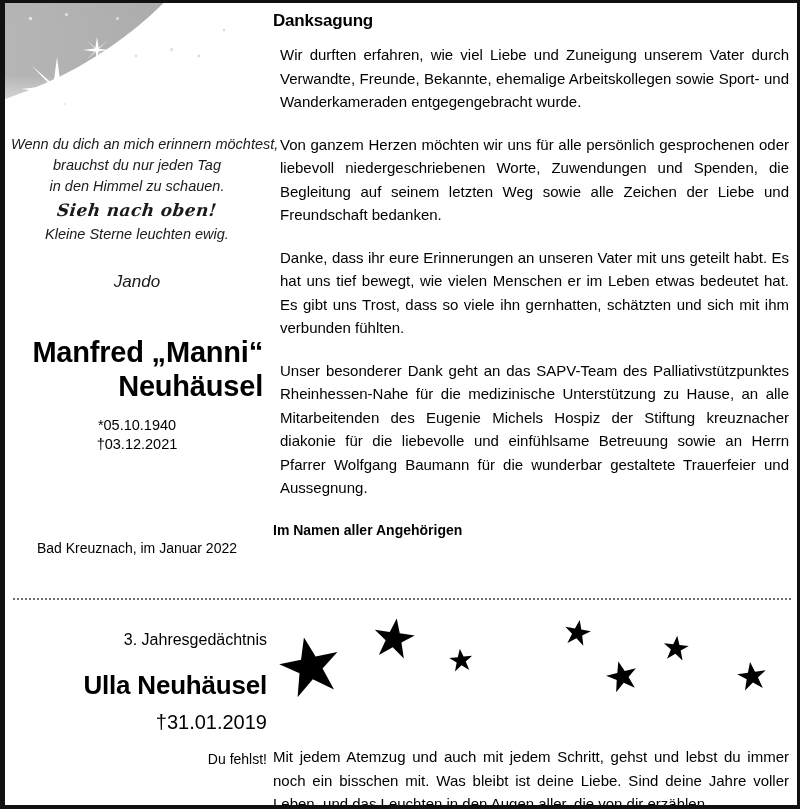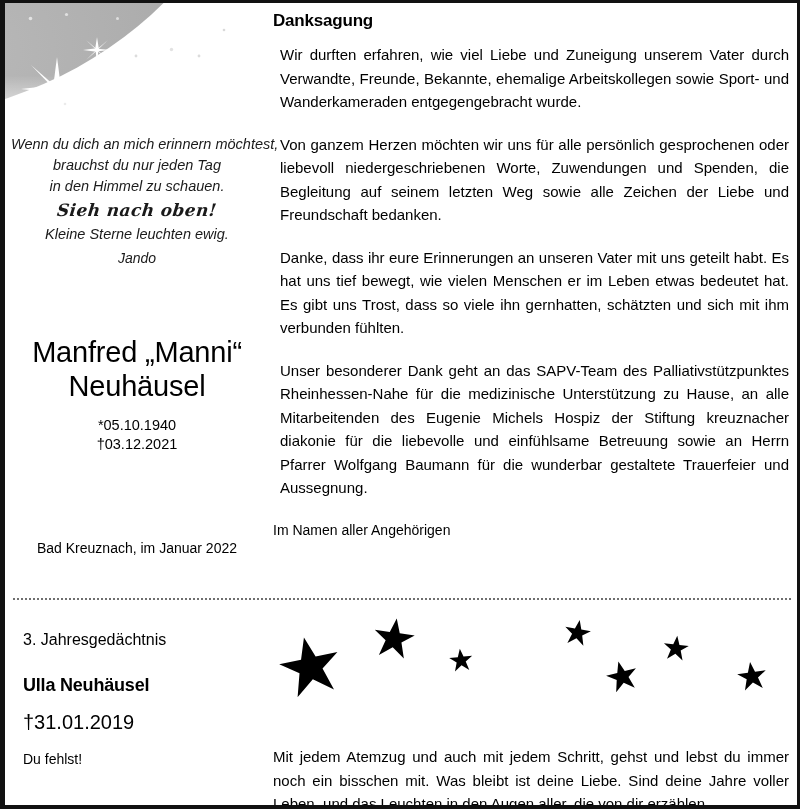--- a/index.html
+++ b/index.html
@@ -72,38 +72,39 @@
     font-family: "DejaVu Serif", serif;
     font-style: italic;
     font-weight: bold;
     font-size: 17px;
     letter-spacing: 0.4px;
     line-height: 27px;
     transform: skewX(-6deg);
     display: inline-block;
   }
   .verse .author {
-    margin-top: 3px;
-    font-size: 14px;
+    margin-top: 26px;
+    font-size: 17px;
     font-style: italic;
   }
 
   
   .name-block {
     position: absolute;
     left: 6px;
     top: 332px;
     width: 252px;
     text-align: center;
   }
   .name-main {
     font-size: 29px;
-    font-weight: normal;
+    font-weight: bold;
     line-height: 34px;
     letter-spacing: -0.2px;
+    text-align: right;
   }
   .dates {
     margin-top: 13px;
     font-size: 14.5px;
     line-height: 19px;
   }
 
   .place-date {
     position: absolute;
     left: 6px;
@@ -132,44 +133,44 @@
     line-height: 23.5px;
     text-align: justify;
     text-justify: inter-word;
   }
   .thanks p:last-of-type { margin-bottom: 0; }
   .signature {
     margin-top: 20px;
     font-size: 14px;
     line-height: 20px;
   }
-  .signature .sig-head { font-weight: normal; }
+  .signature .sig-head { font-weight: bold; }
 
   
   .divider {
     position: absolute;
     left: 8px;
     top: 595px;
     width: 778px;
     height: 0;
     border-top: 2px dotted #6f6f6f;
   }
 
   
   .memorial {
     position: absolute;
-    left: 18px;
+    left: 10px;
     top: 626px;
     width: 252px;
-    text-align: left;
+    text-align: right;
   }
   .memorial .anniversary { font-size: 16px; line-height: 22px; }
   .memorial .mem-name {
     margin-top: 19px;
-    font-size: 18px;
+    font-size: 26px;
     font-weight: bold;
     line-height: 30px;
     letter-spacing: -0.2px;
   }
   .memorial .mem-date { margin-top: 11px; font-size: 20px; }
   .memorial .mem-miss { margin-top: 17px; font-size: 14px; }
 
   
   .starfield {
     position: absolute;

